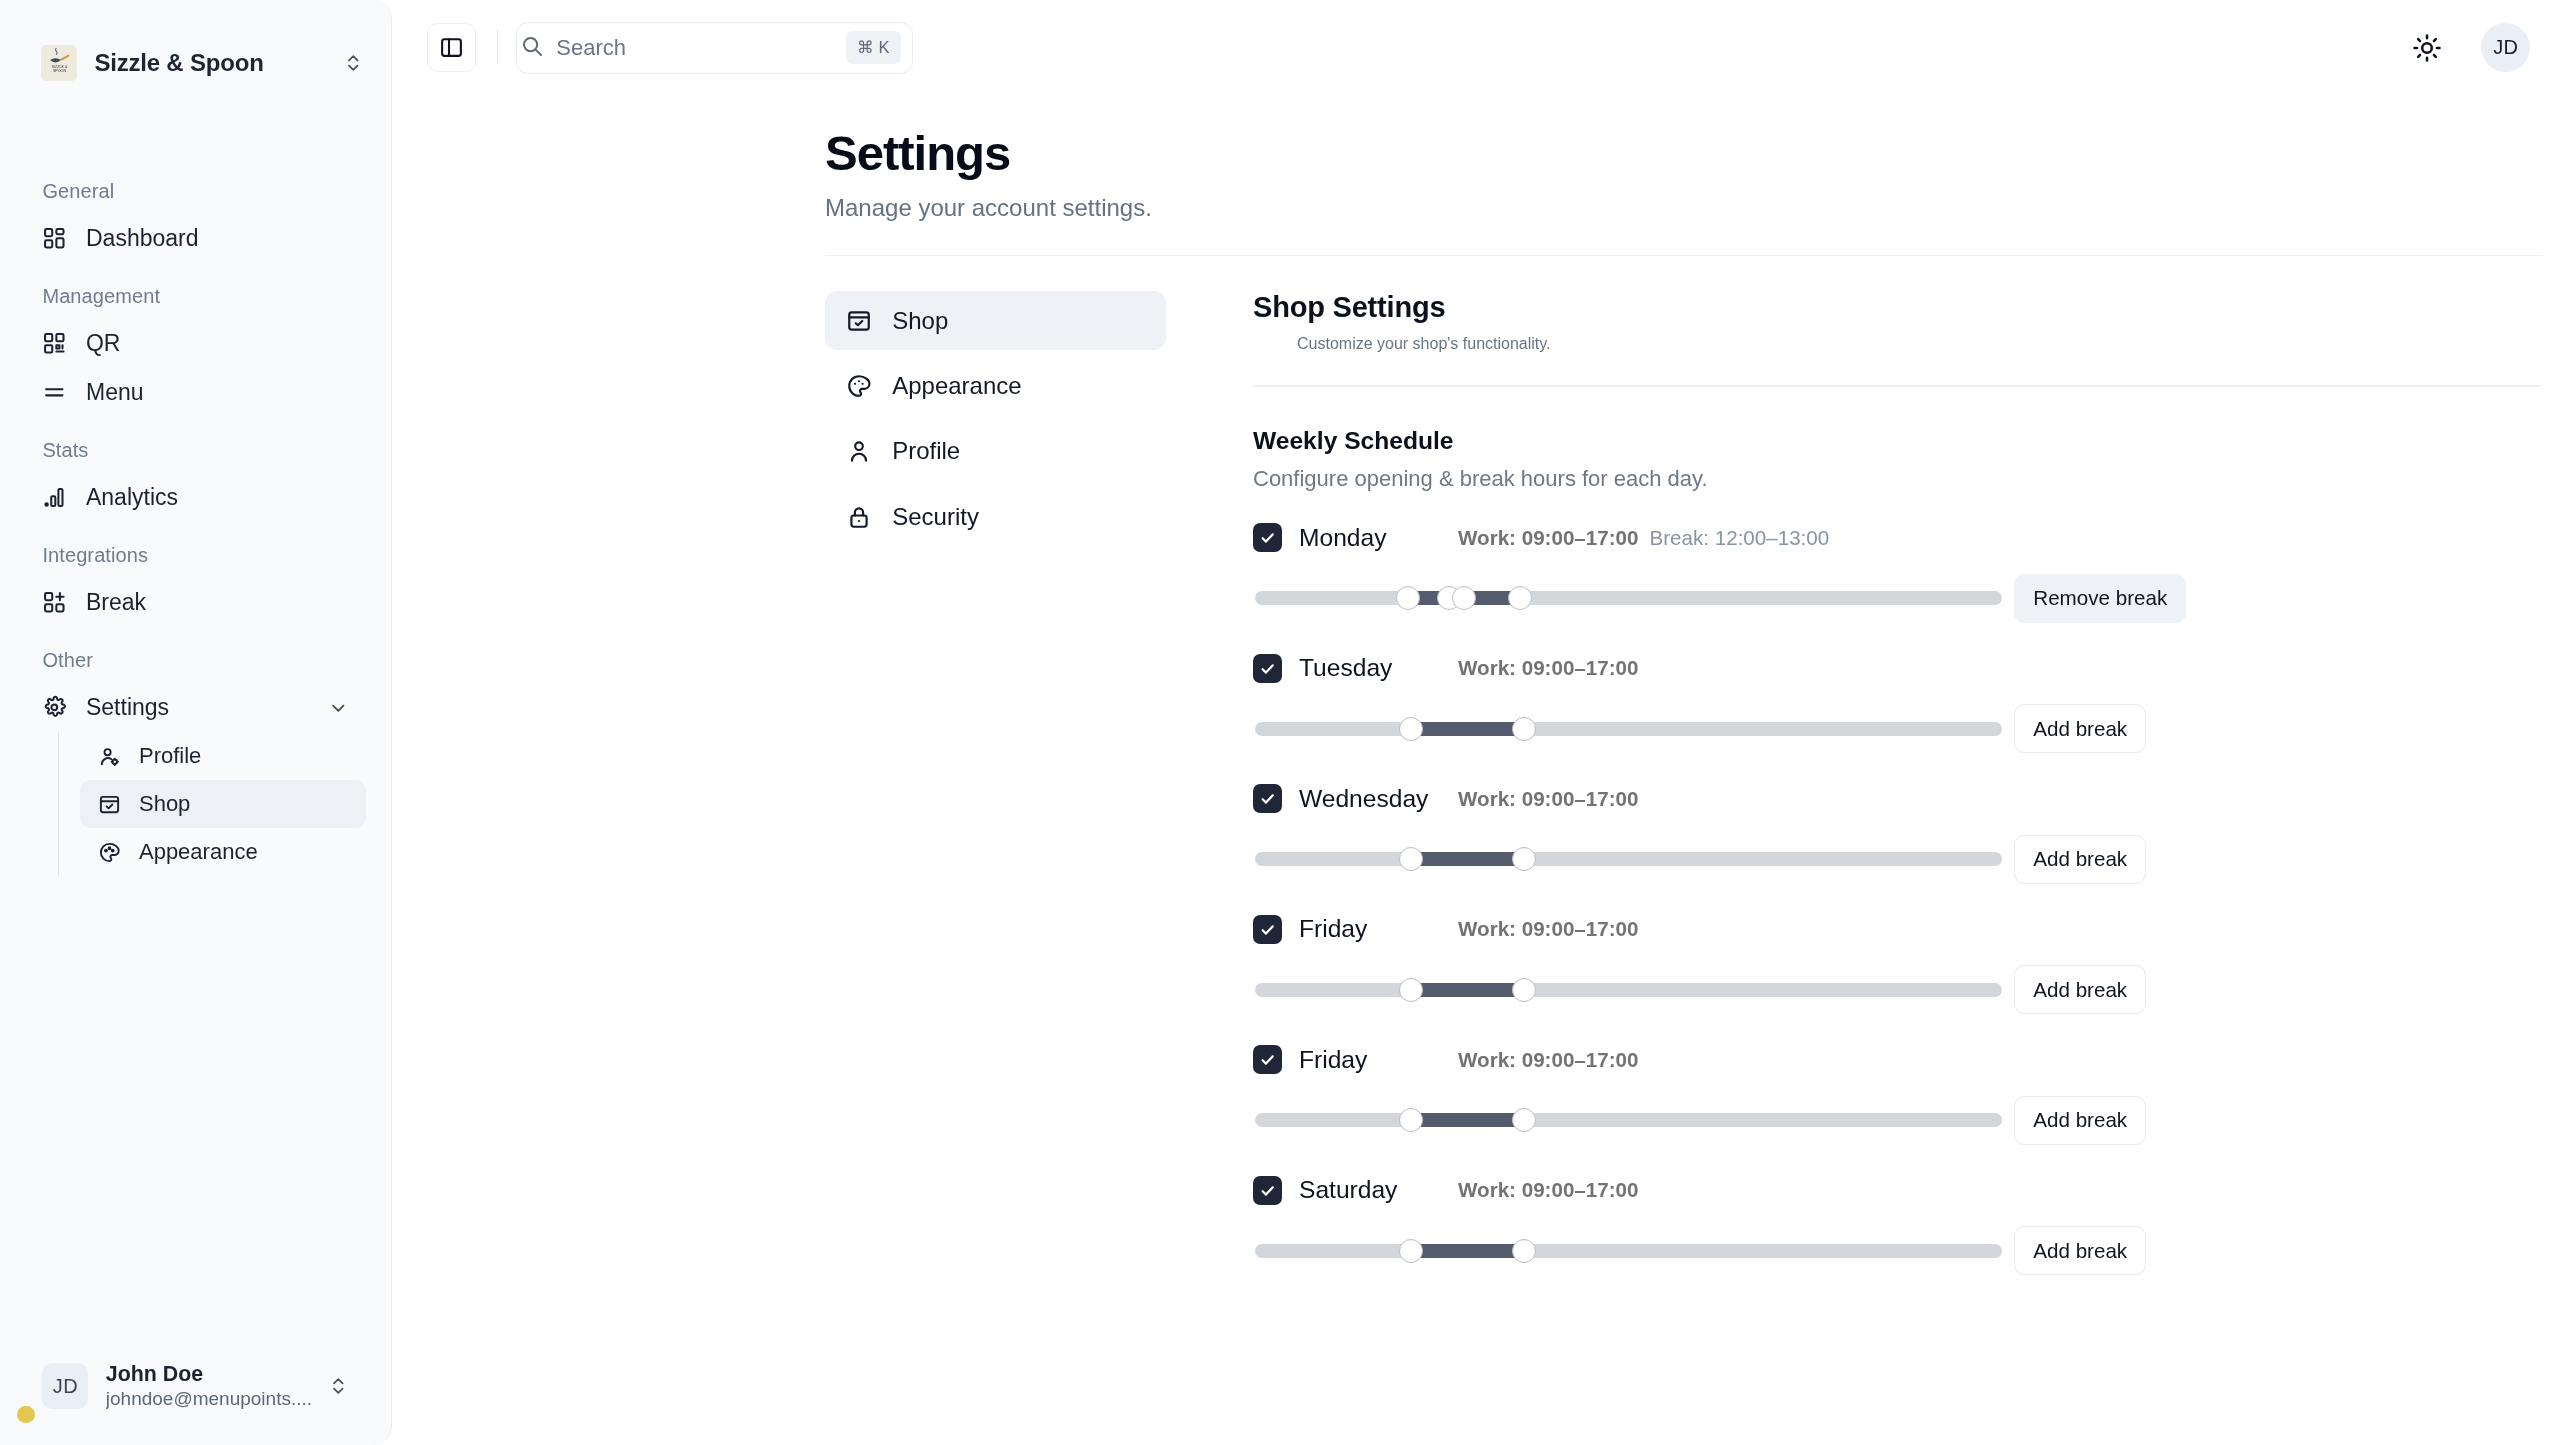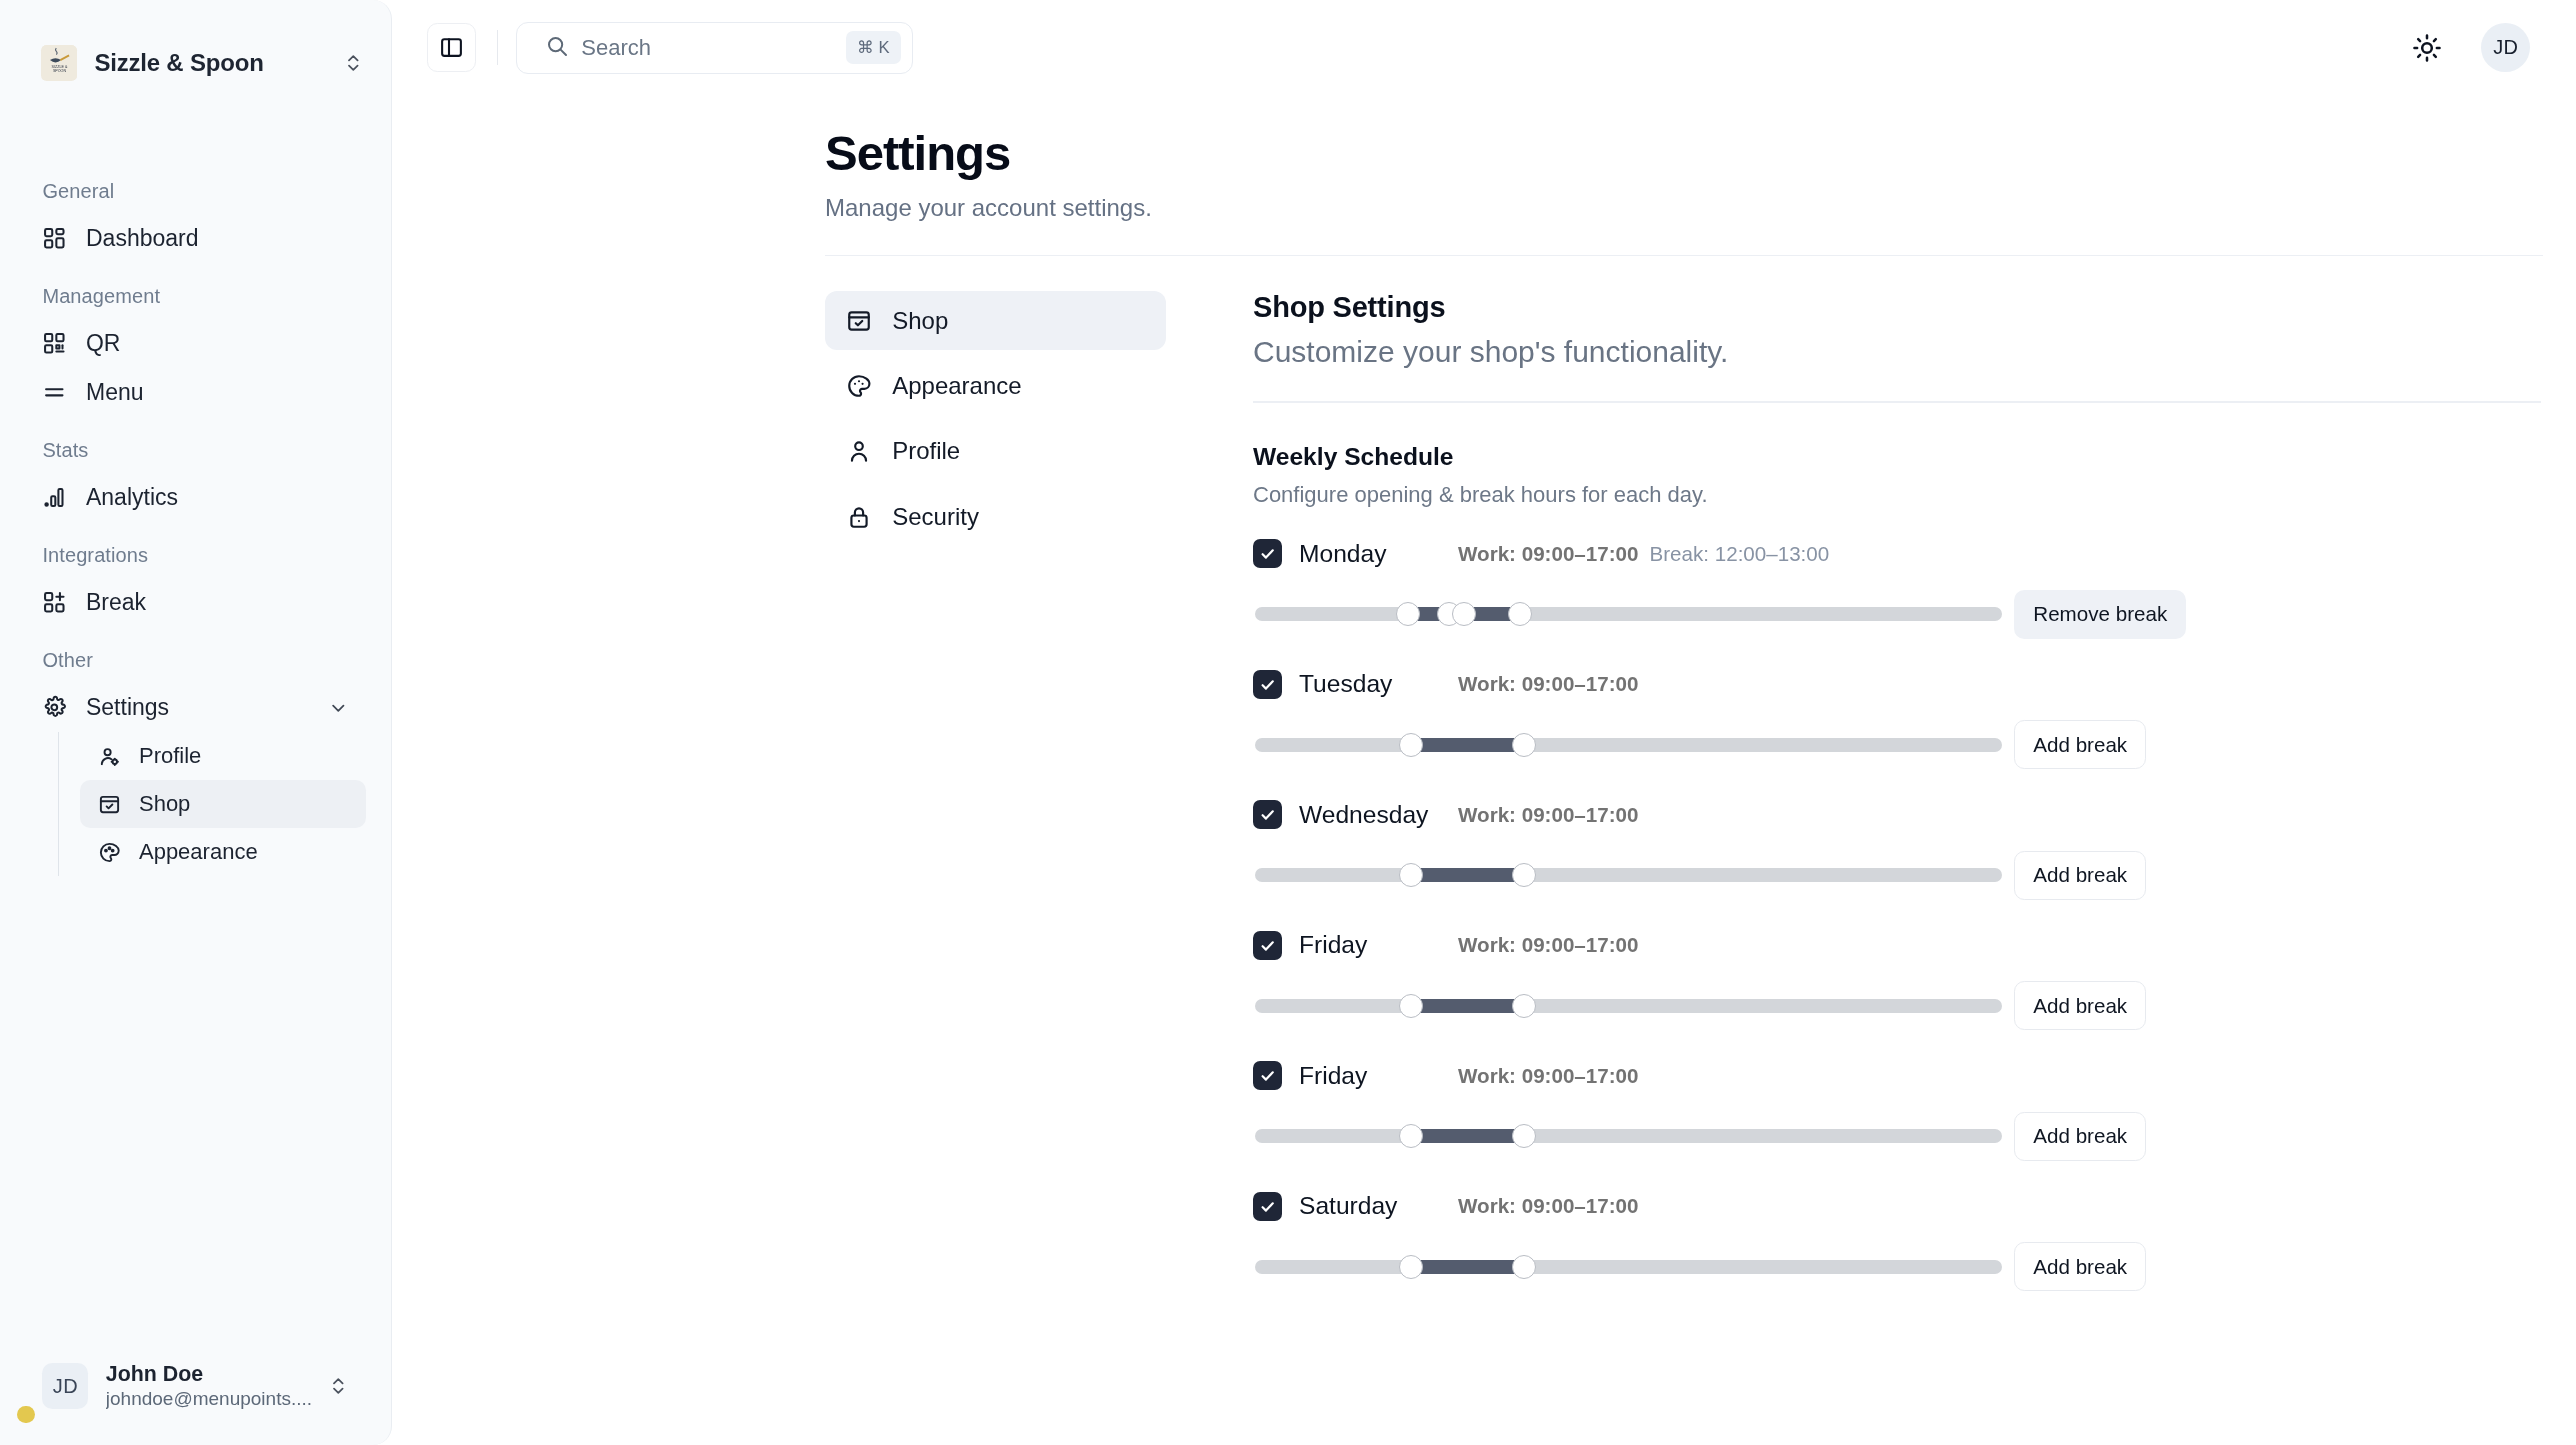--- a/index.html
+++ b/index.html
@@ -91,21 +91,21 @@
     padding: 0 33px 0 35px; gap: 0;
   }
   .panel-toggle {
     width: 49px; height: 49px; border-radius: 10.3px;
     border: 1.6px solid #edeff3; background:#fff;
     display:flex; align-items:center; justify-content:center; cursor:pointer;
   }
   .topdiv { width:1.6px; height:35px; background:#e6e9ee; margin: 0 17.4px 0 20.6px; }
   .searchbox {
     width: 397px; height: 52px; border: 1.6px solid #e8ecf2; border-radius: 12px;
-    display:flex; align-items:center; padding: 0 11px 0 28px; gap: 12.7px;
+    display:flex; align-items:center; padding: 0 11px 0 3px; gap: 12.7px;
     background:#fff; cursor:text;
   }
   .search-ph { flex:1; font-size: 22px; color:#6a7686; }
   .kbd {
     background:#eef2f7; color:#5e6a7c; border-radius: 7.1px;
     padding: 5.6px 11px; font-size: 16.7px; white-space:nowrap;
   }
   .top-right { margin-left:auto; display:flex; align-items:center; gap: 36px; padding-right: 12.7px;}
   .theme-btn { width:36px; height:36px; display:flex; align-items:center; justify-content:center; cursor:pointer;}
   .avatar-rnd {
@@ -121,21 +121,21 @@
   .tab {
     display:flex; align-items:center; gap: 20.6px;
     height: 59px; padding: 0 20.6px; border-radius: 12px;
     font-size: 24px; color:#131a27; cursor:pointer; margin-bottom: 6.3px;
   }
   .tab.active { background:#eef1f6; }
   .tab .ic { width:26px; height:26px; flex-shrink:0; display:flex; align-items:center; justify-content:center;}
 
   .panel { flex:1; padding-left: 87px; padding-right: 35px; }
   .panel-title { font-size: 29px; font-weight: bold; color:#0b111d; letter-spacing:-0.2px;}
-  .panel-sub { font-size: 30px; color:#697484; margin-top: 11px; }
+  .panel-sub { font-size: 16px; color:#697484; margin-top: 11px; margin-left: 44px; }
   .panel-rule { height:1.6px; background:#eceff4; margin: 32px 0 0 0; }
 
   .sect-title { font-size: 24.6px; font-weight: bold; color:#0b111d; margin-top: 40px;}
   .sect-sub { font-size: 22px; color:#6d7888; margin-top: 11px; }
 
   .daylist { margin-top: 19px; }
   .dayrow { margin-bottom: 9.5px; }
   .dayhead { display:flex; align-items:center; height: 54px; }
   .cbx {
     width: 28.6px; height: 28.6px; border-radius: 7.1px;

